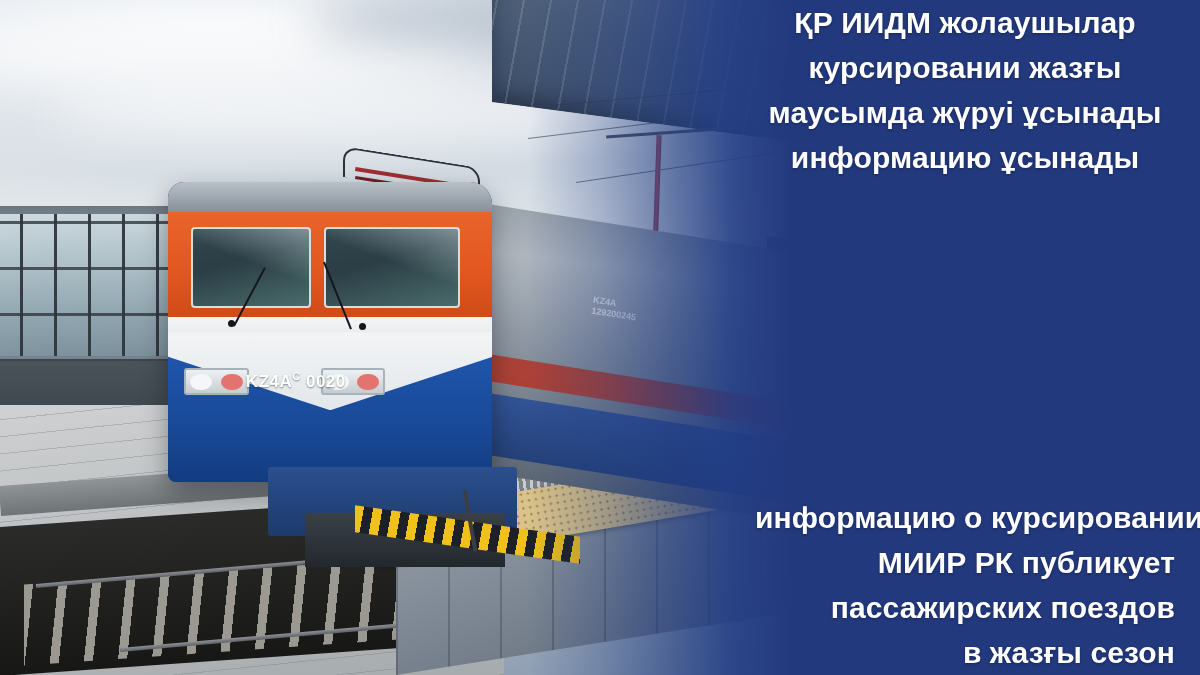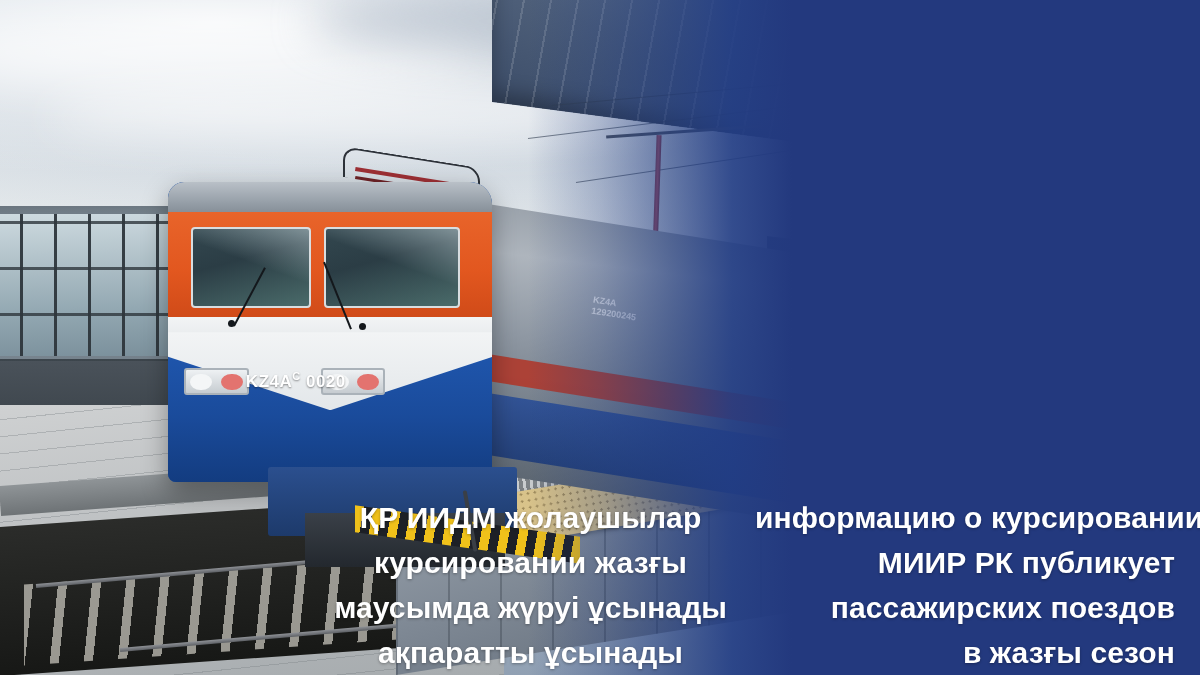--- a/index.html
+++ b/index.html
@@ -344,22 +344,22 @@
       rgba(31,58,128,.28) 50%,
       rgba(31,58,128,.62) 56%,
       rgba(33,60,132,.9)  61%,
       rgba(35,57,126,1)   66%,
       rgba(35,57,126,1)  100%);
   }
 
   
   .text-area {
     position:absolute; right:25px; top:0; width:420px; height:100%;
-    display:flex; flex-direction:row; justify-content:flex-end;
-    align-items:flex-end; gap:28px;
+    display:flex; flex-direction:column; justify-content:space-between;
+    align-items:flex-end; gap:48px;
   }
   .txt-block { width:100%; }
   .txt-line {
     display:block;
     text-align:center;
     color:#ffffff;
     font-size:30px;
     font-weight:700;
     line-height:45px;
     letter-spacing:.1px;
@@ -468,21 +468,21 @@
   </div>
 
   <div class="overlay"></div>
 
   <div class="text-area">
 
     <div class="txt-block block-kk">
       <span class="txt-line">ҚР ИИДМ жолаушылар</span>
       <span class="txt-line">курсировании жазғы</span>
       <span class="txt-line">маусымда жүруі ұсынады</span>
-      <span class="txt-line">ақпаратты ұсынады</span>
+      <span class="txt-line">информацию ұсынады</span>
     </div>
 
     <div class="txt-block block-ru">
       <span class="txt-line">информацию о курсировании</span>
       <span class="txt-line">МИИР РК публикует</span>
       <span class="txt-line">пассажирских поездов</span>
       <span class="txt-line">в жазғы сезон</span>
     </div>
   </div>
 

